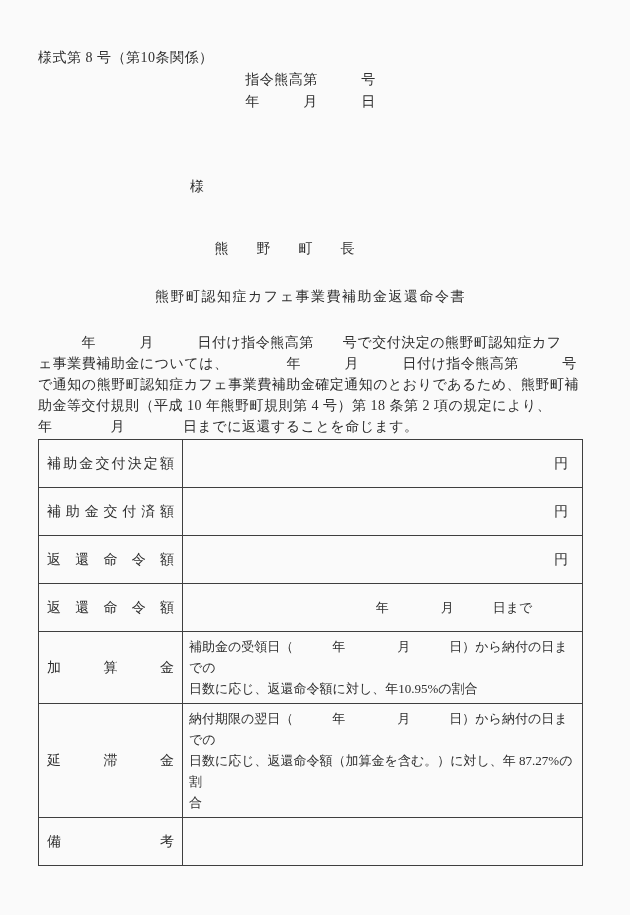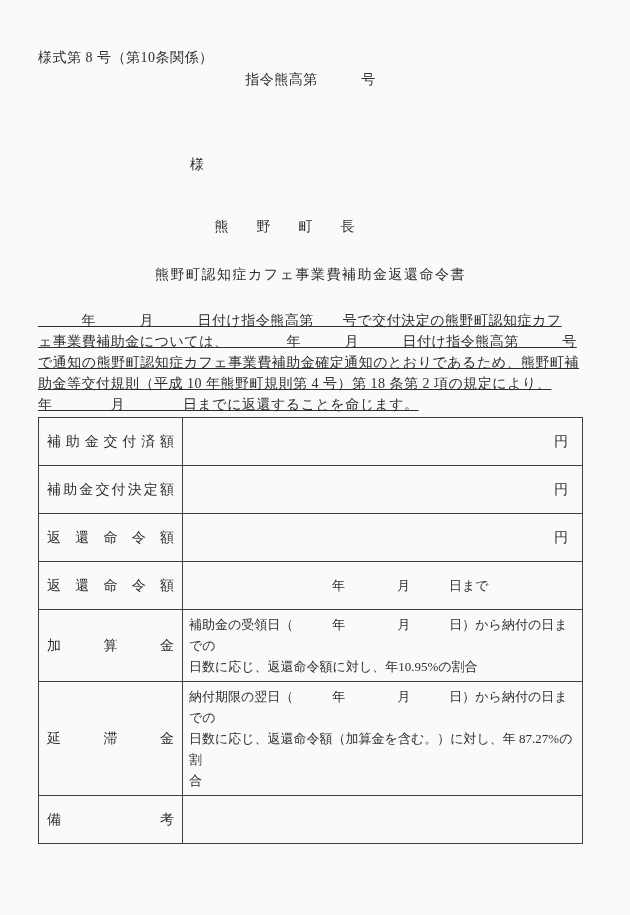--- a/index.html
+++ b/index.html
@@ -49,21 +49,20 @@
     text-align: center;
     font-size: 14px;
     letter-spacing: 1.5px;
     line-height: 21px;
   }
   .body-text {
     margin-top: 25px;
     line-height: 21px;
     letter-spacing: 0.5px;
     white-space: pre-line;
-    text-decoration: underline;
   }
   table.form-table {
     margin-top: 2px;
     width: 545px;
     border-collapse: collapse;
     table-layout: fixed;
   }
   table.form-table td {
     border: 1px solid #3f3f3f;
     vertical-align: middle;
@@ -75,60 +74,61 @@
     text-align-last: justify;
     font-size: 14px;
   }
   td.value-cell {
     padding: 4px 6px;
     font-size: 13px;
     line-height: 21px;
     white-space: pre-line;
   }
   td.value-yen  { text-align: right; padding-right: 14px; font-size: 14px; }
-  td.value-date { text-align: left; }
+  td.value-date { text-align: center; }
   tr.row-amount   { height: 48px; }
   tr.row-due      { height: 48px; }
   tr.row-addition { height: 56px; }
   tr.row-arrears  { height: 64px; }
   tr.row-remarks  { height: 48px; }
   tr.row-arrears td.value-cell,
   tr.row-addition td.value-cell { vertical-align: middle; }
 </style>
 </head>
 <body>
 
 <div class="page">
 
   <div class="form-no">様式第 8 号（第10条関係）</div>
 
   <div class="ref-block">
     <div class="ref-line">指令熊高第　　　号</div>
+    <div class="ref-line">年　　　月　　　日</div>
   </div>
 
   <div class="addressee">様</div>
 
   <div class="sender">熊　　野　　町　　長</div>
 
   <div class="doc-title">熊野町認知症カフェ事業費補助金返還命令書</div>
 
   <div class="body-text">　　　年　　　月　　　日付け指令熊高第　　号で交付決定の熊野町認知症カフ
 ェ事業費補助金については、　　　　年　　　月　　　日付け指令熊高第　　　号
 で通知の熊野町認知症カフェ事業費補助金確定通知のとおりであるため、熊野町補
 助金等交付規則（平成 10 年熊野町規則第 4 号）第 18 条第 2 項の規定により、
 年　　　　月　　　　日までに返還することを命じます。</div>
 
   <table class="form-table">
     <tbody>
       <tr class="row-amount">
-        <td class="label-cell">補助金交付済額</td>
+        <td class="label-cell">補助金交付決定額</td>
         <td class="value-cell value-yen">円</td>
       </tr>
       <tr class="row-amount">
-        <td class="label-cell">補助金交付決定額</td>
+        <td class="label-cell">補助金交付済額</td>
         <td class="value-cell value-yen">円</td>
       </tr>
       <tr class="row-amount">
         <td class="label-cell">返還命令額</td>
         <td class="value-cell value-yen">円</td>
       </tr>
       <tr class="row-due">
         <td class="label-cell">返還命令額</td>
         <td class="value-cell value-date">　　　　　　　　　　　年　　　　月　　　日まで</td>
       </tr>

